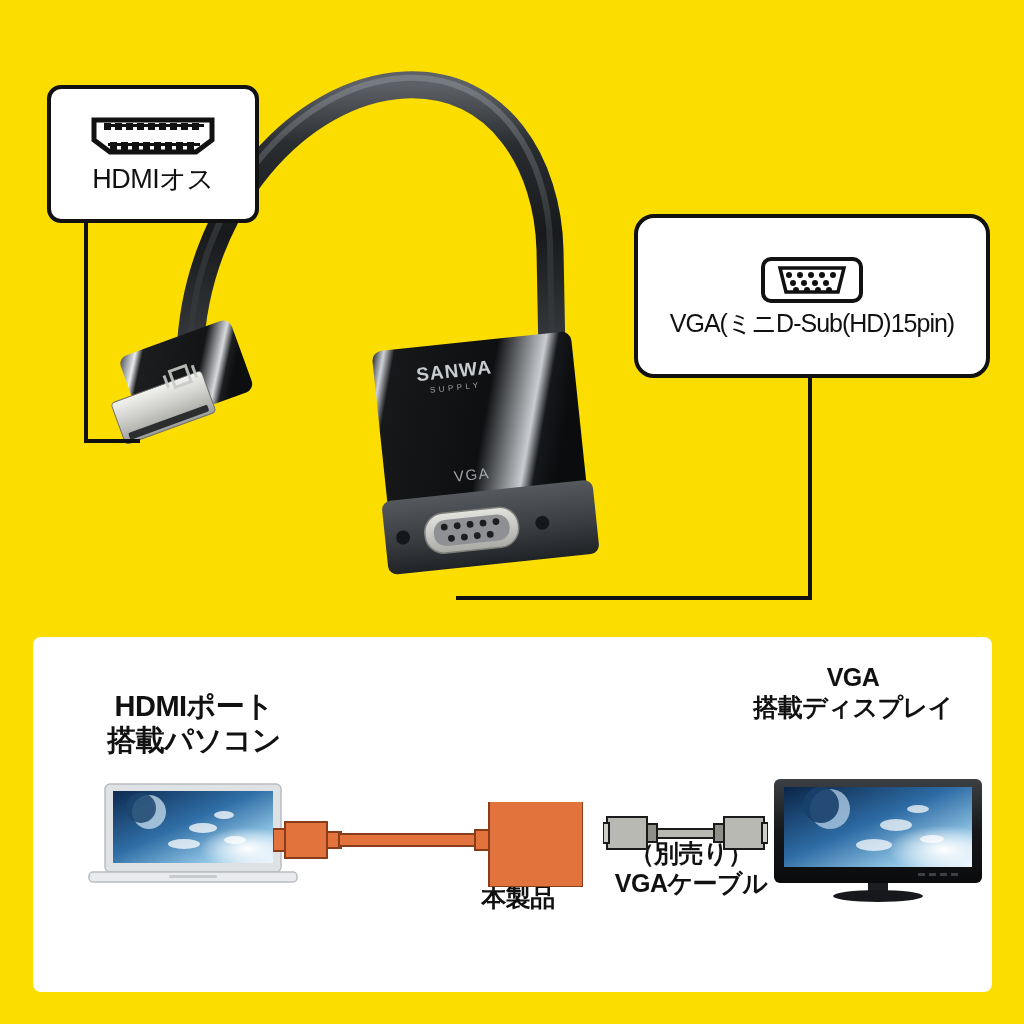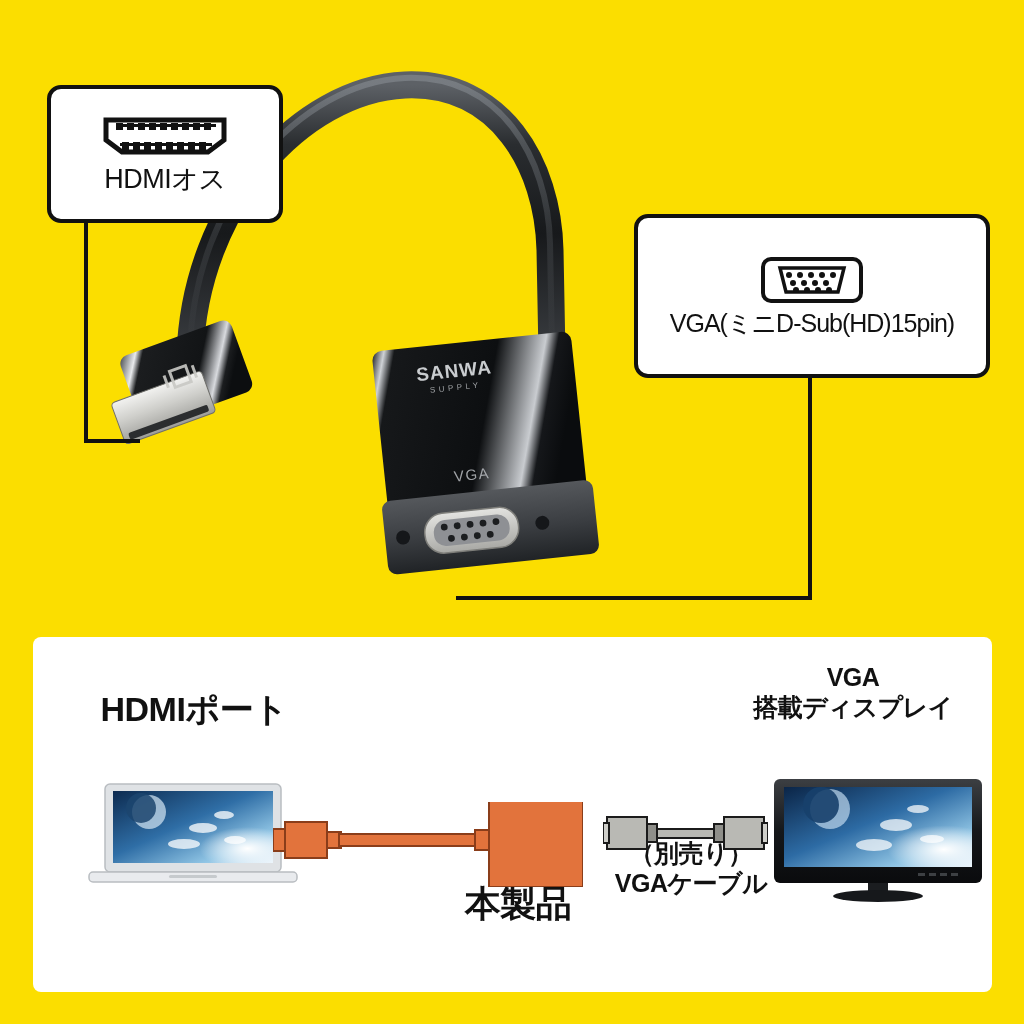--- a/index.html
+++ b/index.html
@@ -11,22 +11,22 @@
   }
   .stage{position:absolute;inset:0;}
 
   
   .callout{
     position:absolute;background:#fff;border:4px solid #111;
     border-radius:14px;box-sizing:border-box;
     display:flex;flex-direction:column;align-items:center;justify-content:center;
     z-index:6;
   }
-  #callout-hdmi{left:47px;top:85px;width:236px;height:138px;}
-  #callout-vga{left:634px;top:214px;width:356px;height:164px;}
+  #callout-hdmi{left:47px;top:85px;width:212px;height:138px;}
+  #callout-vga{left:634px;top:214px;width:356px;height:164px;border-radius:20px;}
   .callout-label{
     color:#111;text-align:center;line-height:1.12;font-weight:400;
   }
   #callout-hdmi .callout-label{font-size:27px;margin-top:6px;letter-spacing:-0.5px;}
   #callout-vga .callout-label{font-size:25px;margin-top:5px;letter-spacing:-1px;}
 
   
   .hdmi-icon{width:130px;height:44px;}
   .vga-icon{width:104px;height:48px;}
 
@@ -51,22 +51,22 @@
 
   
   #bottom-panel{
     position:absolute;left:33px;top:637px;width:959px;height:355px;
     background:#fff;border-radius:8px;z-index:7;
   }
   .blabel{
     position:absolute;color:#111;font-weight:bold;text-align:center;
     line-height:1.18;letter-spacing:-0.5px;
   }
-  #label-pc{left:46px;top:52px;width:230px;font-size:34px;}
-  #label-product{left:390px;top:246px;width:190px;font-size:36px;}
+  #label-pc{left:46px;top:52px;width:230px;font-size:29px;}
+  #label-product{left:390px;top:246px;width:190px;font-size:25px;}
   #label-vgacable{left:548px;top:202px;width:220px;font-size:25px;}
   #label-display{left:660px;top:26px;width:320px;font-size:25px;}
 
   .dev{position:absolute;}
   #dev-laptop{left:50px;top:145px;width:220px;height:110px;}
   #dev-adapter{left:240px;top:165px;width:310px;height:85px;}
   #dev-vgacable{left:570px;top:172px;width:165px;height:52px;}
   #dev-monitor{left:735px;top:140px;width:220px;height:125px;}
 </style>
 </head>
@@ -230,20 +230,21 @@
     </svg>
     <div class="callout-label">
       <div>VGA(ミニD-Sub(HD)15pin)</div>
     </div>
   </div>
 
   <div id="bottom-panel">
 
     <div class="blabel" id="label-pc">
       <div>HDMIポート</div>
+      <div>搭載パソコン</div>
     </div>
 
     <div class="blabel" id="label-display">
       <div>VGA</div>
       <div>搭載ディスプレイ</div>
     </div>
 
     <div class="blabel" id="label-product">本製品</div>
 
     <div class="blabel" id="label-vgacable">

